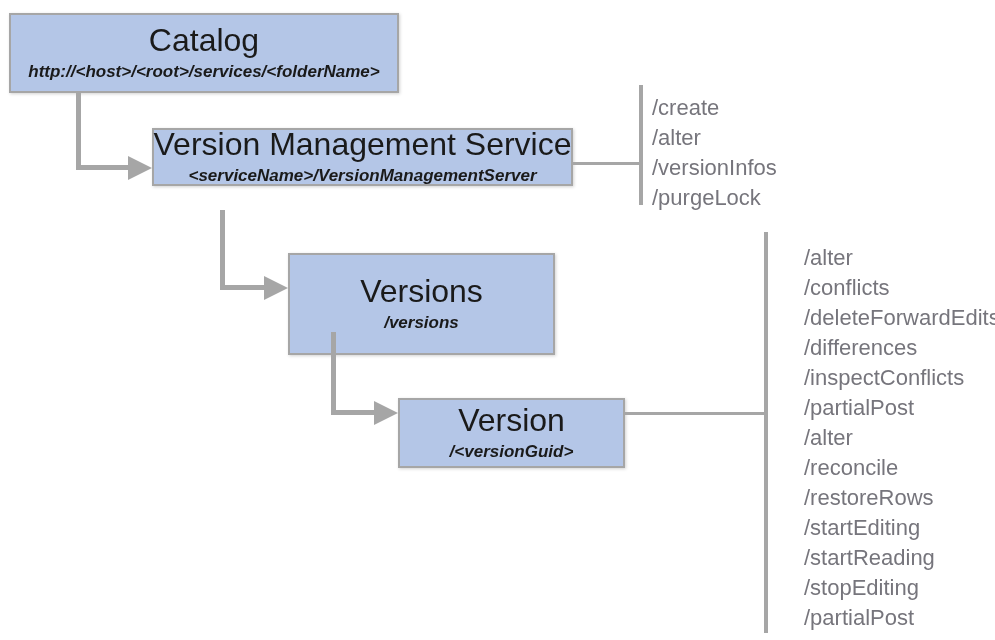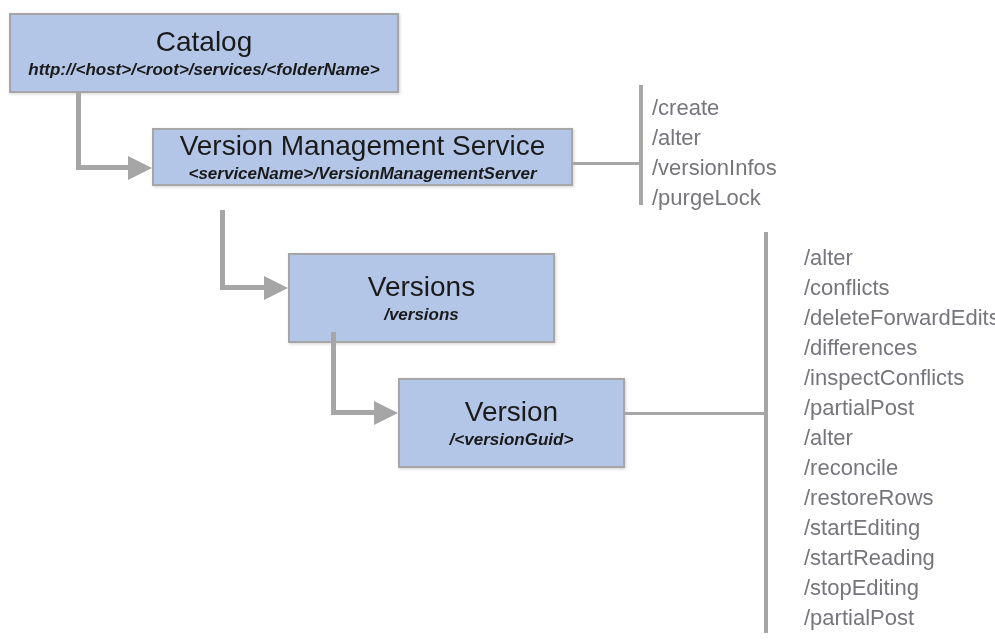--- a/index.html
+++ b/index.html
@@ -21,21 +21,21 @@
     background: var(--node-fill, #b4c6e7);
     border: 2px solid var(--node-border, #a6a6a6);
     box-shadow: 1px 1px 3px rgba(0,0,0,0.18);
     display: flex;
     flex-direction: column;
     align-items: center;
     justify-content: center;
     text-align: center;
   }
   .node-title {
-    font-size: 28px;
+    font-size: 32px;
     line-height: 1.12;
     color: var(--title-text, #1a1a1a);
     white-space: nowrap;
   }
   .node-subtitle {
     font-size: 17px;
     font-weight: 600;
     line-height: 1.25;
     margin-top: 2px;
     color: var(--title-text, #1a1a1a);
@@ -72,26 +72,26 @@
   <div class="node" style="left:9px; top:13px; width:390px; height:80px;">
     <div class="node-title">Catalog</div>
     <div class="node-subtitle">http://&lt;host&gt;/&lt;root&gt;/services/&lt;folderName&gt;</div>
   </div>
 
   <div class="node" style="left:152px; top:128px; width:421px; height:58px;">
     <div class="node-title">Version Management Service</div>
     <div class="node-subtitle">&lt;serviceName&gt;/VersionManagementServer</div>
   </div>
 
-  <div class="node" style="left:288px; top:253px; width:267px; height:90px;">
+  <div class="node" style="left:288px; top:253px; width:267px; height:102px;">
     <div class="node-title">Versions</div>
     <div class="node-subtitle">/versions</div>
   </div>
 
-  <div class="node" style="left:398px; top:378px; width:227px; height:90px;">
+  <div class="node" style="left:398px; top:398px; width:227px; height:70px;">
     <div class="node-title">Version</div>
     <div class="node-subtitle">/&lt;versionGuid&gt;</div>
   </div>
 
   <div class="seg" style="left:76px; top:93px; width:5px; height:77px;"></div>
   <div class="seg" style="left:76px; top:165px; width:54px; height:5px;"></div>
   <div class="arrowhead" style="left:128px; top:156px;"></div>
 
   <div class="seg" style="left:220px; top:210px; width:5px; height:78px;"></div>
   <div class="seg" style="left:220px; top:285px; width:46px; height:5px;"></div>

